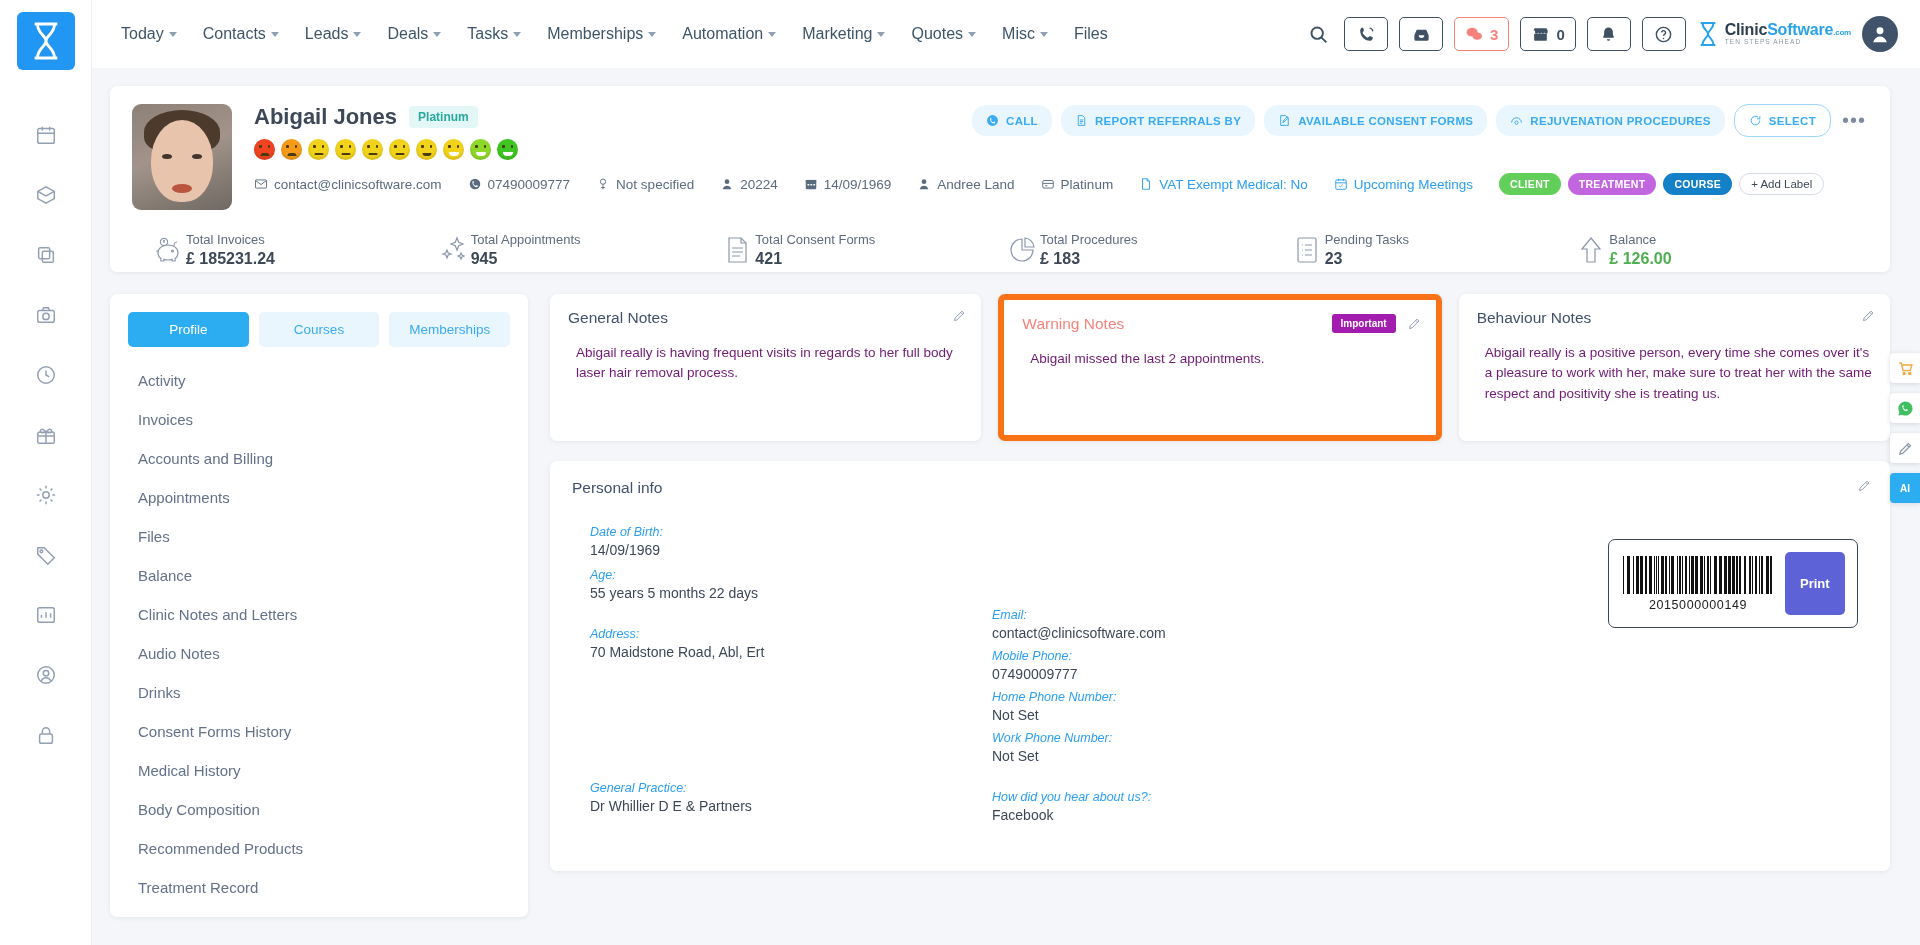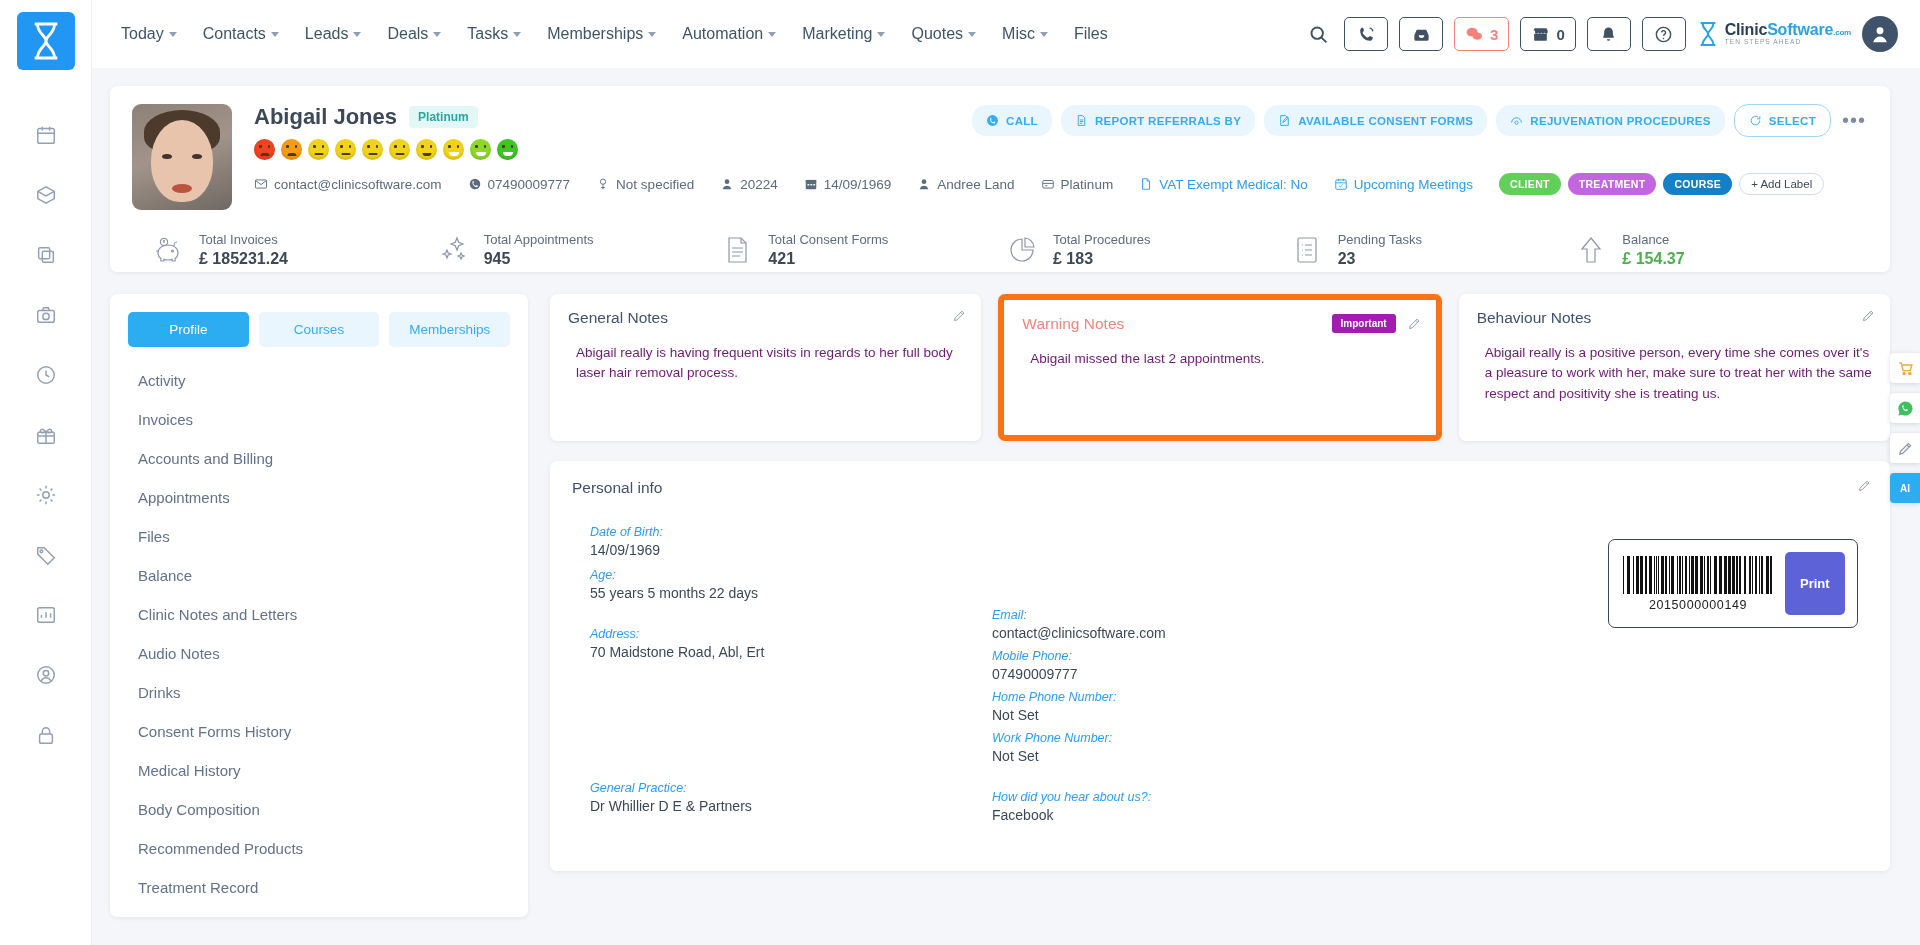--- a/index.html
+++ b/index.html
@@ -106,21 +106,21 @@
     background: #eaf6fe; color: #39abf2; font-size: 11.5px; font-weight: 700;
     letter-spacing: .3px; padding: 9px 14px; border-radius: 14px;
     display: flex; align-items: flex-end; gap: 7px; cursor: pointer; white-space: nowrap;
   }
   .act-btn svg { width: 13px; height: 13px; }
   .act-btn.outline { background: #fff; border: 1px solid #9fd5f7; }
   .dots { color: #7d8ca0; font-size: 20px; letter-spacing: 1px; cursor: pointer; padding: 0 2px; }
 
   
   .stats { display: flex; align-items: center; margin-top: 22px; padding: 0 10px 4px 18px; }
-  .stat { display: flex; align-items: center; gap: 13px; flex: 1 1 0; min-width: 0; }
+  .stat { display: flex; align-items: center; flex: 1 1 0; min-width: 0; }
   .stat-ico { width: 36px; height: 36px; flex: 0 0 auto; display: flex; align-items: center; justify-content: center; }
   .stat-ico svg { width: 32px; height: 32px; fill: none; stroke: #8b97ab; stroke-width: 1.2; }
   .stat-label { font-size: 13px; color: #5e6c7f; }
   .stat-val { font-size: 16px; font-weight: 700; color: #3c4858; margin-top: 3px; }
   .stat-val.green { color: #4caf50; }
 
   
   .content { display: flex; gap: 22px; margin-top: 22px; align-items: flex-start; }
   .left-col { width: 418px; flex: 0 0 418px; }
   .right-col { flex: 1 1 auto; min-width: 0; }
@@ -614,21 +614,21 @@
             </div>
         </div>
         <div class="stat">
           <div class="stat-ico">
             <svg viewBox="0 0 32 32" fill="#4caf50" stroke="none">
                 <path d="M16 4l9 11h-5v13h-8V15H7z"></path>
               </svg>
           </div>
           <div>
               <div class="stat-label">Balance</div>
-              <div class="stat-val green">£ 154.37</div>
+              <div class="stat-val green">£ 126.00</div>
             </div>
         </div>
       </div>
     </div>
 
     <div class="content">
 
       <div class="left-col">
         <div class="card">
           <div class="tabs">

